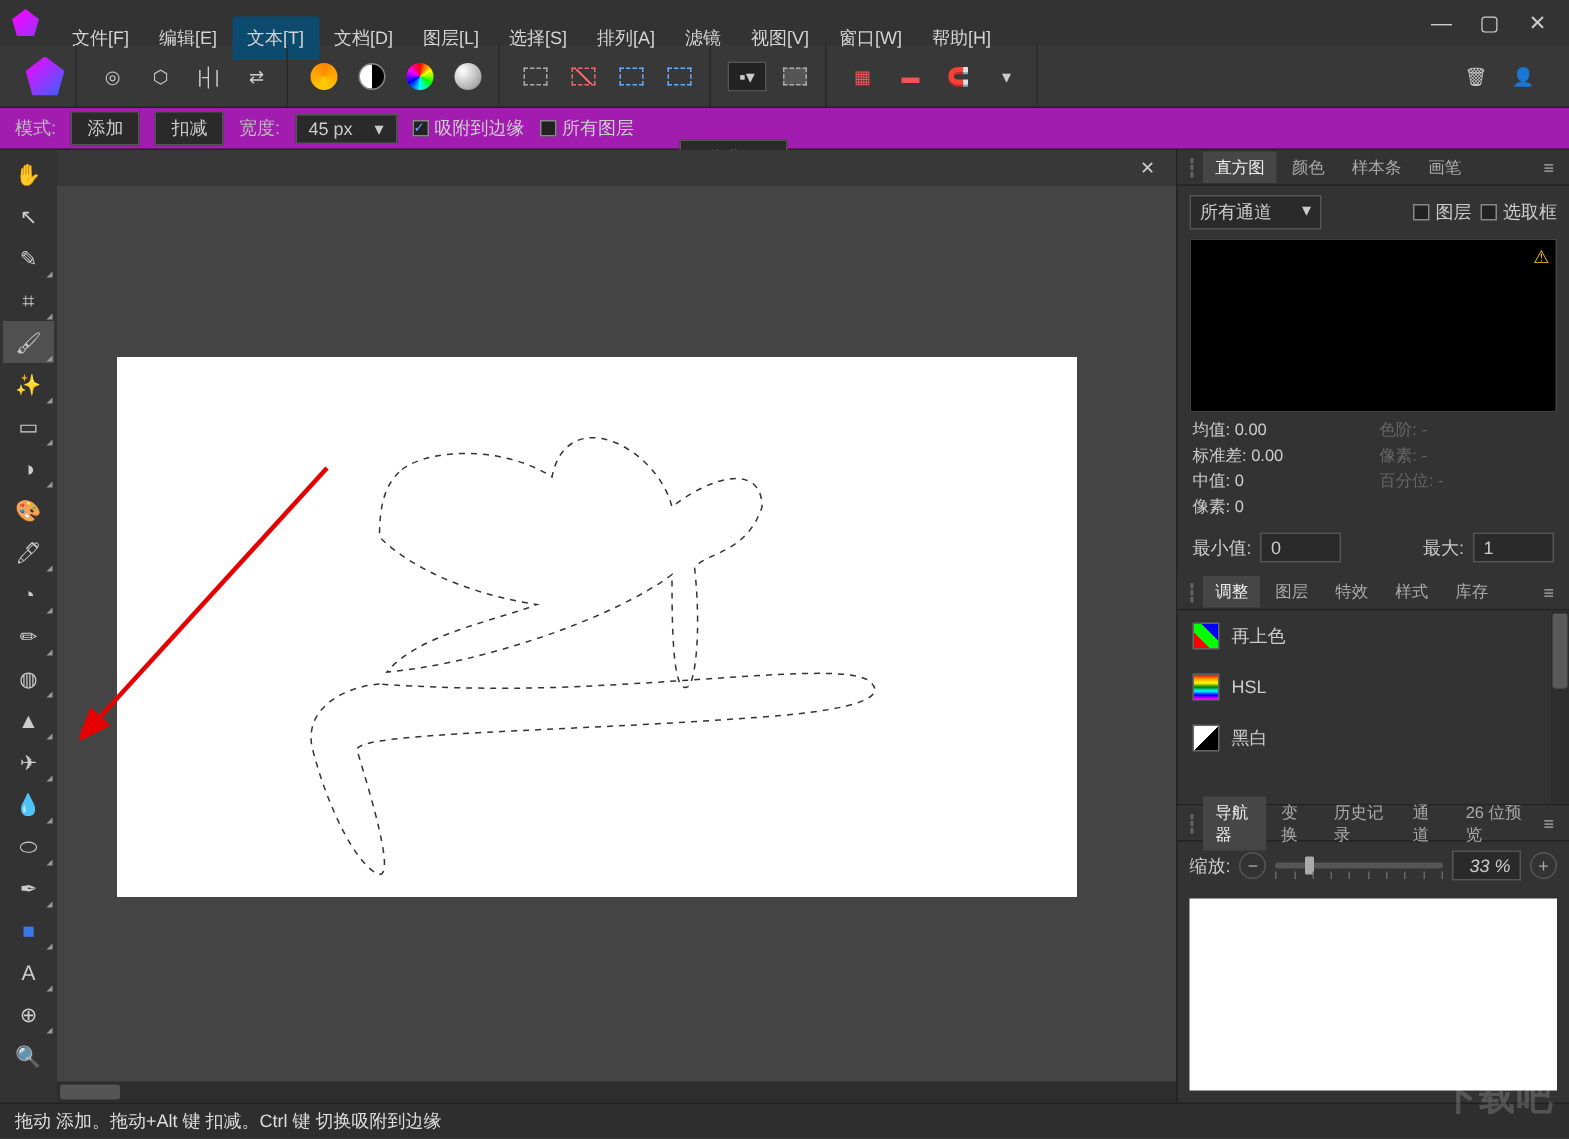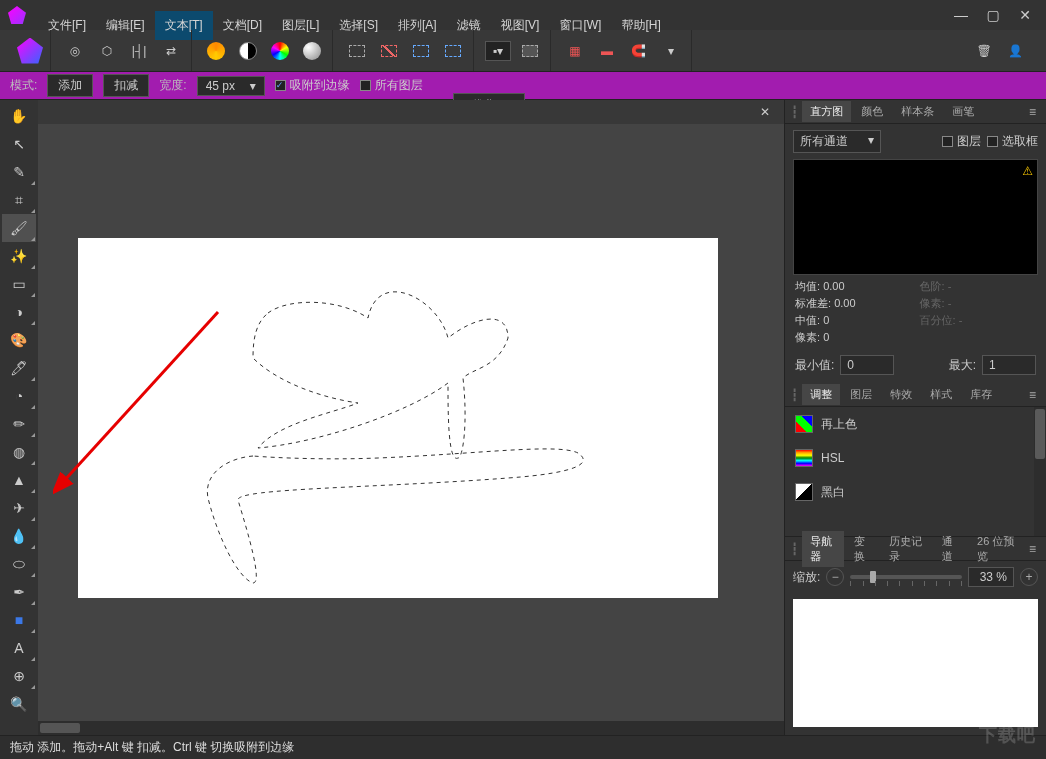--- a/index.html
+++ b/index.html
@@ -72,27 +72,27 @@
 .adj-swatch { width: 18px; height: 18px; border: 1px solid #666; }
 .adj-scroll { position: absolute; right: 0; top: 24px; bottom: 0; width: 12px; background: #2d2d2d; }
 .adj-scroll .thumb { position: absolute; right: 1px; top: 2px; width: 10px; height: 50px; background: #5a5a5a; border-radius: 2px; }
 
 .nav-panel { border-top: 1px solid #222; }
 .zoom-row { display: flex; align-items: center; gap: 6px; padding: 6px 8px; }
 .zoom-slider { flex: 1; height: 4px; background: #555; position: relative; border-radius: 2px; }
 .zoom-slider .knob { position: absolute; left: 18%; top: -4px; width: 6px; height: 12px; background: #aaa; border-radius: 1px; }
 .zoom-ticks { position: absolute; left: 0; right: 0; top: 6px; height: 6px; display: flex; justify-content: space-between; }
 .zoom-ticks i { width: 1px; height: 5px; background: #666; }
-.zoom-pct { background: #2a2a2a; border: 1px solid #555; padding: 2px 6px; width: 46px; text-align: right; }
+.zoom-pct { background: #2a2a2a; border: 1px solid #555; padding: 2px 6px; width: 46px; text-align: right; font-style: italic; }
 .zoom-btn { width: 18px; height: 18px; border: 1px solid #555; border-radius: 50%; display: flex; align-items: center; justify-content: center; cursor: pointer; color: #aaa; }
 .nav-preview { margin: 6px 8px 8px; height: 128px; background: #fff; }
 
 .status { position: absolute; left: 0; right: 0; bottom: 0; height: 24px; background: #2e2e2e; display: flex; align-items: center; padding: 0 10px; color: #ddd; border-top: 1px solid #222; }
 
-.watermark { position: absolute; right: 10px; bottom: 12px; color: rgba(255,255,255,0.18); font-size: 18px; font-weight: bold; letter-spacing: 1px; pointer-events: none; }
+.watermark { position: absolute; right: 10px; bottom: 12px; color: rgba(255,255,255,0.18); font-size: 24px; font-weight: bold; letter-spacing: 1px; pointer-events: none; }
 
 svg { display: block; }
 </style>
 </head>
 <body>
 
 <div class="titlebar">
   <div class="app-icon"></div>
   <div id="menus" style="display:flex;margin-top:20px;">
       <div class="menu-item">文件[F]</div>

